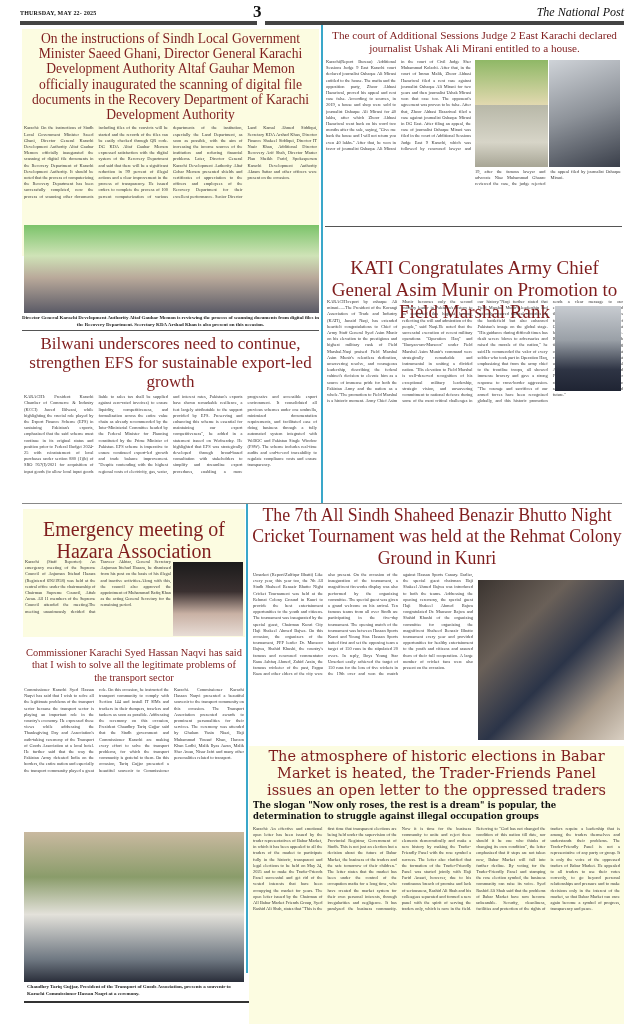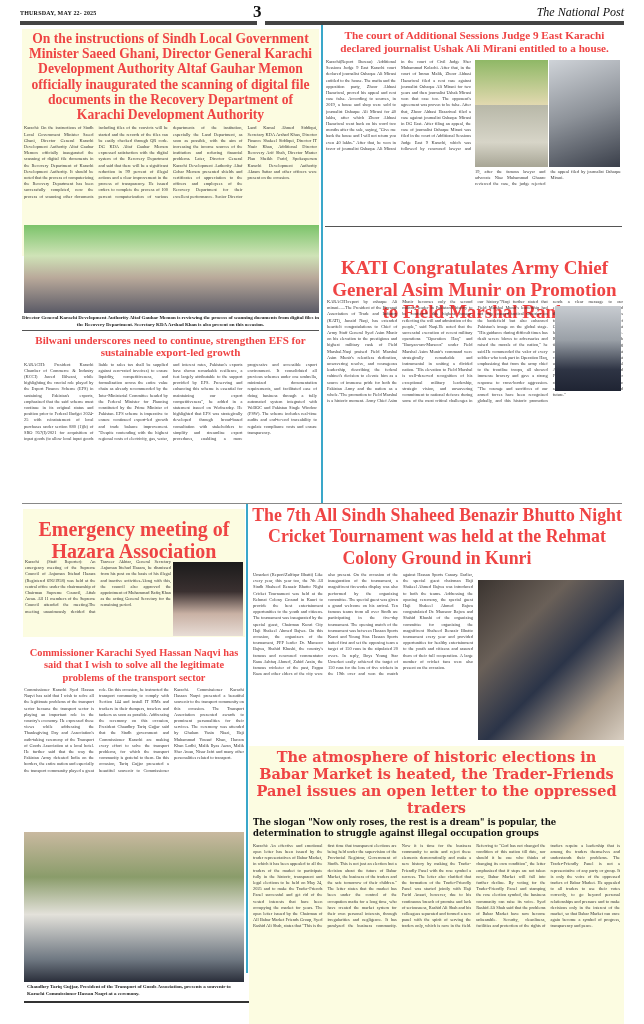--- a/index.html
+++ b/index.html
@@ -7,21 +7,21 @@
   body { font-family: "Liberation Serif", serif; color: #111; position: relative; }
   .abs { position: absolute; }
   .hdr-date { left: 20px; top: 10px; font-size: 6px; font-weight: bold; letter-spacing: 0.2px; }
   .hdr-page { left: 253px; top: 2px; font-size: 17px; font-weight: bold; }
   .hdr-title { right: 20px; top: 5px; font-size: 12px; font-style: italic; text-align: right; }
   .hdr-bar { left: 20px; top: 21px; width: 604px; height: 4px; background: #444; }
   .hdr-gap { left: 257px; top: 21px; width: 8px; height: 4px; background: #fff; }
   .vline { background: #3aa7c9; width: 2px; }
   .hline { background: #555; height: 1px; }
   .box { background: #fcfce1; }
-  .head { font-weight: bold; text-align: center; line-height: 1.12; color: #ef4444; }
+  .head { font-weight: normal; text-align: center; line-height: 1.12; color: #7f1d1d; }
   .body-cols { font-size: 4.4px; line-height: 6.2px; text-align: justify; color: #333; column-gap: 5px; }
   .photo { overflow: hidden; }
   .caption { font-size: 5px; font-weight: bold; line-height: 6.5px; text-align: center; color: #222; }
   .ph-green { background: linear-gradient(180deg,#7bc36a 0%,#cfe3b7 35%,#b9a99a 60%,#5a5a66 100%); }
   .ph-gray { background: linear-gradient(160deg,#cfd3d8 0%,#8d9299 50%,#3a3f4a 100%); }
   .ph-dark { background: linear-gradient(180deg,#1b1b1b 0%,#3a3030 40%,#c9b1a4 70%,#e8ddd6 100%); }
   .ph-night { background: linear-gradient(135deg,#3b3430 0%,#6a6058 30%,#2b3448 55%,#a89a8a 80%,#d9cfc2 100%); }
   .ph-event { background: linear-gradient(180deg,#c9b9a0 0%,#8a9c6a 30%,#e3e1da 55%,#6f7882 85%,#2a2e3a 100%); }
   .ph-soft { background: linear-gradient(180deg,#8fb866 0%,#e2d9b0 100%); }
   .ph-old { background: linear-gradient(180deg,#b8b8a8 0%,#d7d5c8 60%,#a7a595 100%); }
@@ -41,27 +41,27 @@
 
 <section class="abs box" style="left:22px; top:29px; width:297px; height:227px;">
   <h2 class="head" style="font-size:13.6px; padding:2px 4px 0;">On the instructions of Sindh Local Government Minister Saeed Ghani, Director General Karachi Development Authority Altaf Gauhar Memon officially inaugurated the scanning of digital file documents in the Recovery Department of Karachi Development Authority</h2>
   <div class="body-cols" style="column-count:4; padding:3px 2px 0; height:117px; overflow:hidden;">Karachi: On the instructions of Sindh Local Government Minister Saeed Ghani, Director General Karachi Development Authority Altaf Gauhar Memon officially inaugurated the scanning of digital file documents in the Recovery Department of Karachi Development Authority. It should be noted that the process of computerizing the Recovery Department has been successfully completed, now the process of scanning other documents including files of the convicts will be started and the records of the files can be easily checked through QR code. DG KDA Altaf Gauhar Memon expressed satisfaction with the digital system of the Recovery Department and said that there will be a significant reduction in 99 percent of illegal actions and a clear improvement in the process of transparency. He issued orders to complete the process of 100 percent computerization of various departments of the institution, especially the Land Department, as soon as possible, with the aim of increasing the income sources of the institution and reducing financial problems. Later, Director General Karachi Development Authority Altaf Gohar Memon presented shields and certificates of appreciation to the officers and employees of the Recovery Department for their excellent performance. Senior Director Land Kamal Ahmed Siddiqui, Secretary KDA Arshad Khan, Director Finance Shakeel Siddiqui, Director IT Nasir Khan, Additional Director Recovery Arif Shah, Director Master Plan Sheikh Farid, Spokesperson Karachi Development Authority Akram Sattar and other officers were present on the occasion.</div>
 </section>
 <div class="abs photo ph-green" style="left:24px; top:225px; width:295px; height:88px;"></div>
 <div class="abs caption" style="left:22px; top:315px; width:297px;">Director General Karachi Development Authority Altaf Gauhar Memon is reviewing the process of scanning documents from digital files in the Recovery Department. Secretary KDA Arshad Khan is also present on this occasion.</div>
 <div class="abs hline" style="left:22px; top:330px; width:297px;"></div>
 
 <section class="abs" style="left:22px; top:334px; width:297px; height:168px;">
-  <h2 class="head" style="font-size:11px; padding:0 4px;">Bilwani underscores need to continue, strengthen EFS for sustainable export-led growth</h2>
+  <h2 class="head" style="font-size:17px; padding:0 4px;">Bilwani underscores need to continue, strengthen EFS for sustainable export-led growth</h2>
   <div class="body-cols" style="column-count:4; padding:3px 2px 0; height:128px; overflow:hidden;">KARACHI: President Karachi Chamber of Commerce &amp; Industry (KCCI) Jawed Bilwani, while highlighting the crucial role played by the Export Finance Scheme (EFS) in sustaining Pakistan's exports, emphasized that the said scheme must continue in its original status and position prior to Federal Budget 2024-25 with reinstatement of local purchases under section 880 (1)(b) of SRO 957(I)/2021 for acquisition of input goods (to allow local input goods liable to sales tax shall be supplied against zero-rated invoices) to ensure liquidity, competitiveness, and formalization across the entire value chain as already recommended by the Inter-Ministerial Committee headed by the Federal Minister for Planning constituted by the Prime Minister of Pakistan. EFS scheme is imperative to ensure continued export-led growth and trade balance improvement. "Despite contending with the highest regional costs of electricity, gas, water, and interest rates, Pakistan's exports have shown remarkable resilience, a feat largely attributable to the support provided by EFS. Preserving and enhancing this scheme is essential for maintaining our export competitiveness", he added in a statement issued on Wednesday. He highlighted that EFS was strategically developed through broad-based consultation with stakeholders to simplify and streamline export procedures, enabling a more progressive and accessible export environment. It consolidated all previous schemes under one umbrella, minimized documentation requirements, and facilitated ease of doing business through a fully automated system integrated with WeBOC and Pakistan Single Window (PSW). The scheme includes real-time audits and end-to-end traceability to regulate compliance costs and ensure transparency.</div>
 </section>
 <div class="abs hline" style="left:22px; top:503px; width:600px; background:#888;"></div>
 
 <section class="abs" style="left:325px; top:29px; width:299px; height:200px;">
-  <h2 class="head" style="font-size:11.2px; padding:0 2px;">The court of Additional Sessions Judge 9 East Karachi declared journalist Ushak Ali Mirani entitled to a house.</h2>
+  <h2 class="head" style="font-size:11.2px; padding:0 2px;">The court of Additional Sessions Judge 2 East Karachi declared journalist Ushak Ali Mirani entitled to a house.</h2>
   <div class="body-cols" style="position:absolute; left:1px; top:30px; width:145px; height:95px; column-count:2; overflow:hidden;">Karachi(Report Bureau) Additional Sessions Judge 9 East Karachi court declared journalist Oshaque Ali Mirani entitled to the house. The mafia and the opposition party, Zhoor Abbasi Hazariwal, proved his appeal and rent case false. According to sources, in 2019, a house and shop were sold to journalist Oshaque Ali Mirani for 40 lakhs, after which Zhoor Abbasi Hazariwal went back on his word two months after the sale, saying, "Give me back the house and I will not return you even 40 lakhs." After that, he won in favor of journalist Oshaque Ali Mirani in the court of Civil Judge Sher Muhammad Kolachi. After that, in the court of Imran Malik, Zhoor Abbasi Hazariwal filed a rent case against journalist Oshaque Ali Mirani for two years and then journalist Ushak Mirani won that case too. The opponent's agreement was proven to be false. After that, Zhoor Abbasi Hazariwal filed a case against journalist Oshaque Mirani in DG East. After filing an appeal, the case of journalist Oshaque Mirani was filed in the court of Additional Sessions Judge East 9 Karachi, which was followed by renowned lawyer and advocate Niaz Muhammad Ghanro, who rejected the appeal. On 2025-5-19, after the famous lawyer and advocate Niaz Muhammad Ghanro reviewed the case, the judge rejected the appeal filed by journalist Oshaque Mirani.</div>
 </section>
 <div class="abs photo ph-soft" style="left:475px; top:60px; width:73px; height:45px;"></div>
 <div class="abs photo ph-old" style="left:475px; top:105px; width:73px; height:62px;"></div>
 <div class="abs photo ph-gray" style="left:549px; top:60px; width:71px; height:107px;"></div>
 <div class="abs body-cols" style="left:475px; top:169px; width:146px; height:20px; column-count:2; overflow:hidden;">19, after the famous lawyer and advocate Niaz Muhammad Ghanro reviewed the case, the judge rejected the appeal filed by journalist Oshaque Mirani.</div>
 <div class="abs hline" style="left:325px; top:226px; width:297px;"></div>
 
 <section class="abs" style="left:325px; top:229px; width:299px; height:272px;">
   <h2 class="head" style="font-size:19px; line-height:1.15; padding:0 2px;margin-top:28px;">KATI Congratulates Army Chief General Asim Munir on Promotion to Field Marshal Rank</h2>

